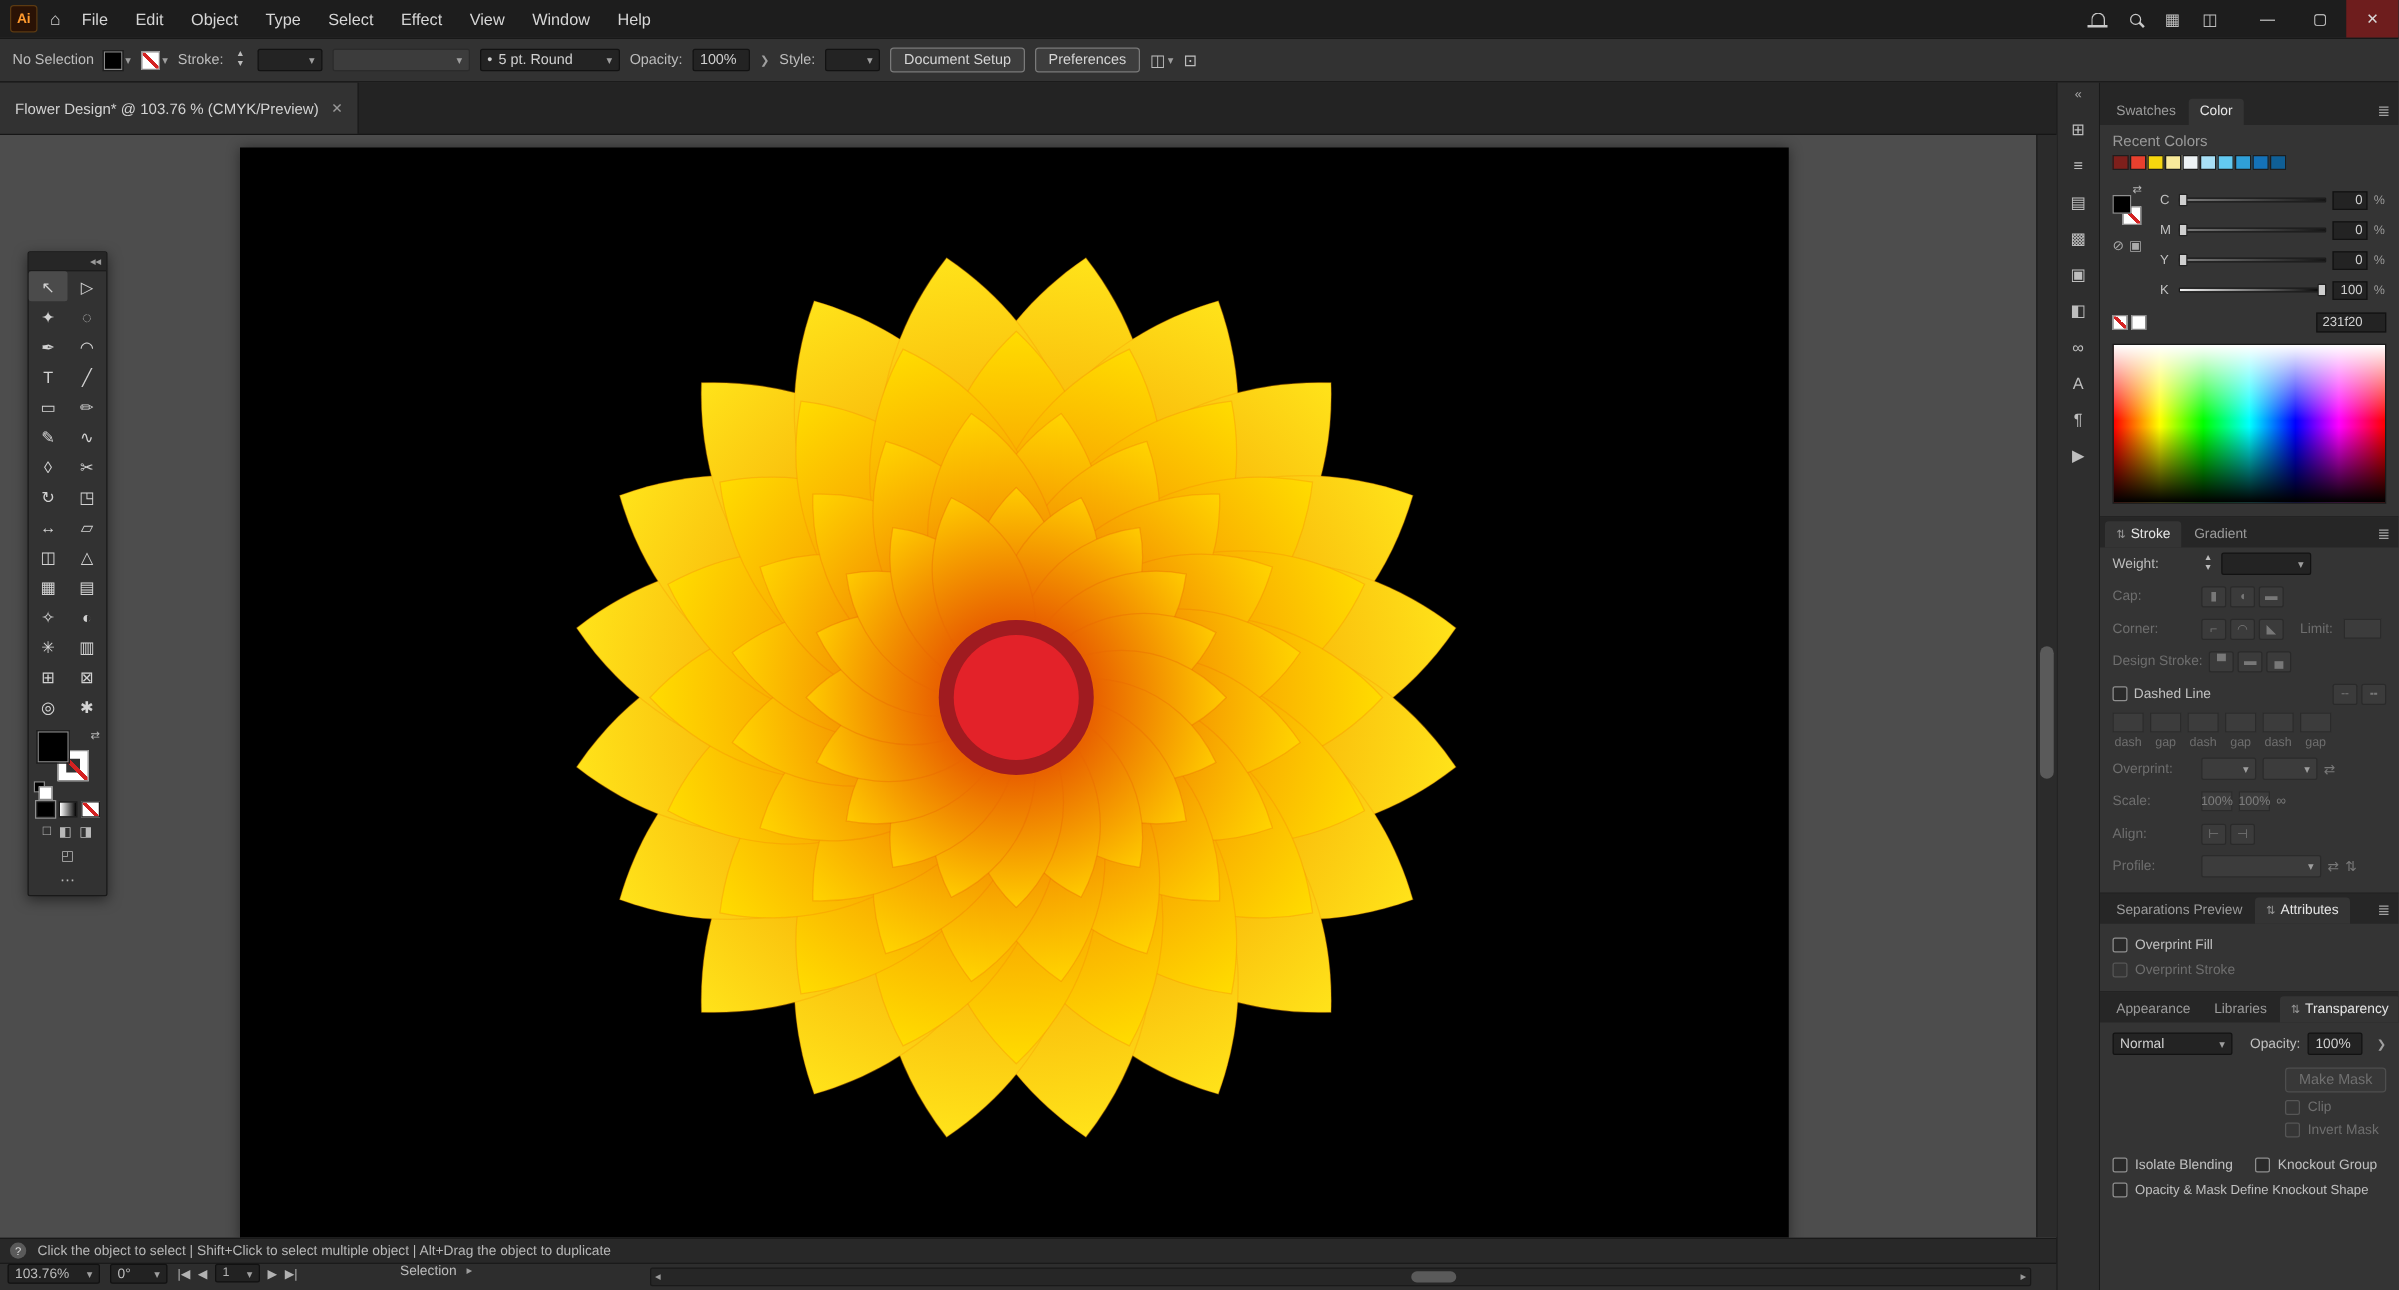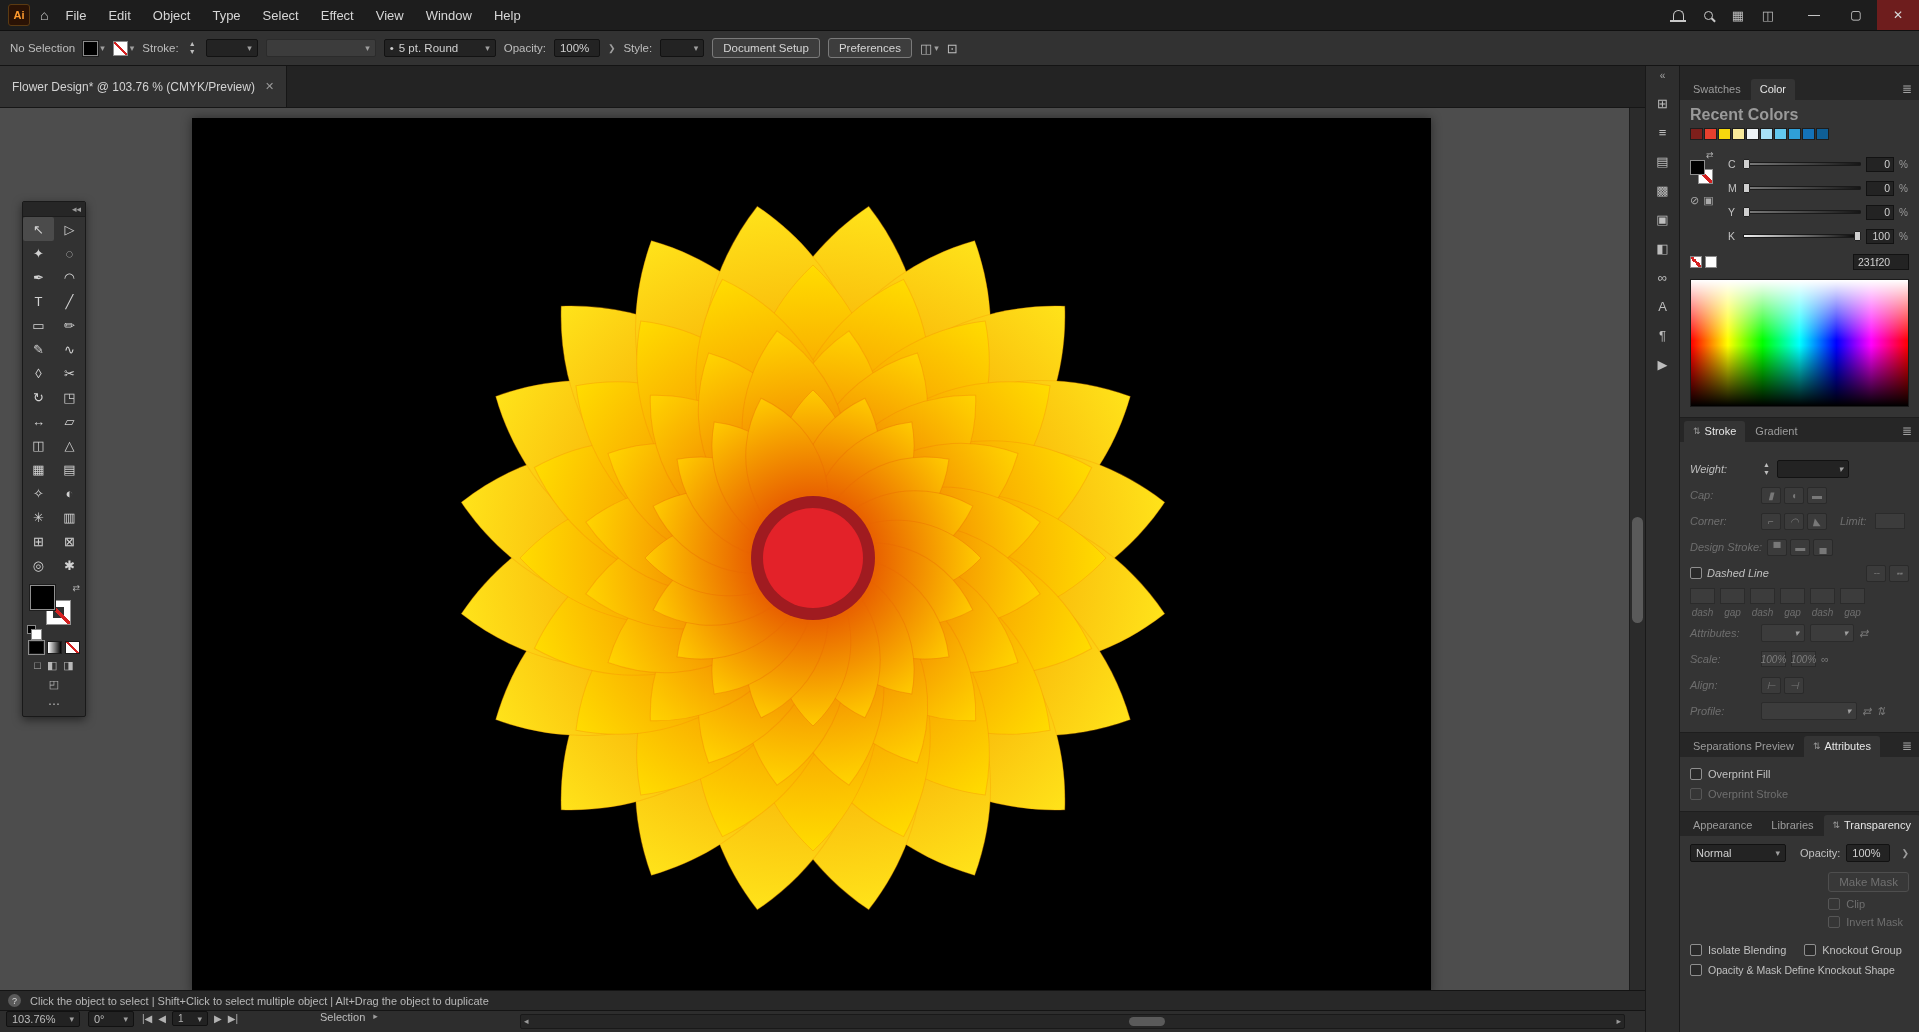--- a/index.html
+++ b/index.html
@@ -97,21 +97,21 @@
   .panel-tabs{background:#262626;display:flex;align-items:flex-end;padding:0 4px;gap:1px;}
   .panel-tabs.first{height:34px;}
   .panel-tabs{height:24px;}
   .ptab{padding:4px 9px 5px;color:#9c9c9c;font-size:11px;display:flex;align-items:center;gap:4px;white-space:nowrap;}
   .ptab.active{background:#343434;color:#e6e6e6;border-radius:3px 3px 0 0;}
   .cycle{font-size:9px;color:#9a9a9a;}
   .pmenu{margin-left:auto;color:#a2a2a2;font-size:12px;padding:0 3px 4px;}
 
   
   .color-content{padding:6px 10px 10px;}
-  .rc-label{color:#9a9a9a;font-size:16px;font-weight:bold;}
+  .rc-label{color:#9a9a9a;font-size:12px;}
   .rc-row{display:flex;gap:1px;margin-top:4px;}
   .swatch{width:13px;height:12px;border:1px solid #1d1d1d;}
   .color-main{display:flex;margin-top:12px;gap:6px;}
   .color-left{width:32px;position:relative;height:96px;}
   .cl-swap{position:absolute;left:16px;top:-2px;color:#b5b5b5;font-size:9px;}
   .cl-fill{position:absolute;left:0;top:8px;width:15px;height:15px;background:#000;border:1px solid #8f8f8f;z-index:2;}
   .cl-stroke{position:absolute;left:8px;top:17px;width:15px;height:15px;background:#fff;border:1px solid #8f8f8f;overflow:hidden;}
   .cl-stroke::after{content:"";position:absolute;inset:0;background:linear-gradient(45deg,transparent 42%,#d42222 42%,#d42222 58%,transparent 58%);}
   .cl-icons{position:absolute;left:0;top:42px;display:flex;gap:4px;color:#aaa;font-size:11px;}
   .chan-col{flex:1;}
@@ -125,21 +125,21 @@
   .chan-pct{width:10px;color:#9a9a9a;font-size:10px;}
   .hex-row{display:flex;align-items:center;margin-top:6px;}
   .hex-mini{width:12px;height:12px;border:1px solid #8a8a8a;background:#fff;position:relative;overflow:hidden;}
   .hex-mini.slash::after{content:"";position:absolute;inset:0;background:linear-gradient(45deg,transparent 40%,#d42222 40%,#d42222 60%,transparent 60%);}
   .hex-field{margin-left:auto;width:56px;height:16px;background:#232323;border:1px solid #121212;color:#d0d0d0;font-size:10.5px;display:flex;align-items:center;padding:0 4px;}
   .spectrum{margin-top:9px;height:128px;border:1px solid #1a1a1a;background:
       linear-gradient(to bottom,#fff 0%,rgba(255,255,255,0) 48%,rgba(0,0,0,0) 52%,#000 100%),
       linear-gradient(to right,#f00,#ff0 17%,#0f0 33%,#0ff 50%,#00f 67%,#f0f 83%,#f00);}
 
   
-  .stroke-content{padding:14px 0 8px;font-style:italic;}
+  .stroke-content{padding:0 0 8px;}
   .srow{display:flex;align-items:center;gap:5px;height:26px;padding:0 10px;}
   .slabel{min-width:66px;color:#6e6e6e;font-size:11px;}
   .slabel.en{color:#bdbdbd;}
   .icon-btn{width:20px;height:17px;border:1px solid #2a2a2a;background:#3b3b3b;color:#787878;display:flex;align-items:center;justify-content:center;font-size:10px;border-radius:2px;}
   .dash-box{width:25px;height:16px;background:#3c3c3c;border:1px solid #2b2b2b;color:#7d7d7d;font-size:10px;display:flex;align-items:center;justify-content:center;}
   .dash-lrow{display:flex;gap:5px;padding:1px 10px 4px;height:14px;}
   .dash-label{width:25px;text-align:center;color:#6e6e6e;font-size:10px;}
   .cb{width:12px;height:12px;border:1px solid #8f8f8f;background:#2a2a2a;border-radius:2px;flex:none;}
   .dis .cb,.cb.dis{border-color:#565656;background:#363636;}
   .cb-lab{color:#c0c0c0;}
@@ -633,21 +633,21 @@
             </div>
           <div class="dash-lrow">
               <span class="dash-label">dash</span>
               <span class="dash-label">gap</span>
               <span class="dash-label">dash</span>
               <span class="dash-label">gap</span>
               <span class="dash-label">dash</span>
               <span class="dash-label">gap</span>
             </div>
           <div class="srow dis">
-            <span class="slabel">Attributes:</span>
+            <span class="slabel">Overprint:</span>
             <div class="select dis" style="width:44px">
                 <span class="caret">▾</span>
               </div>
             <div class="select dis" style="width:44px">
                 <span class="caret">▾</span>
               </div>
             <span style="color:#787878">⇄</span>
           </div>
           <div class="srow dis">
             <span class="slabel">Scale:</span>

